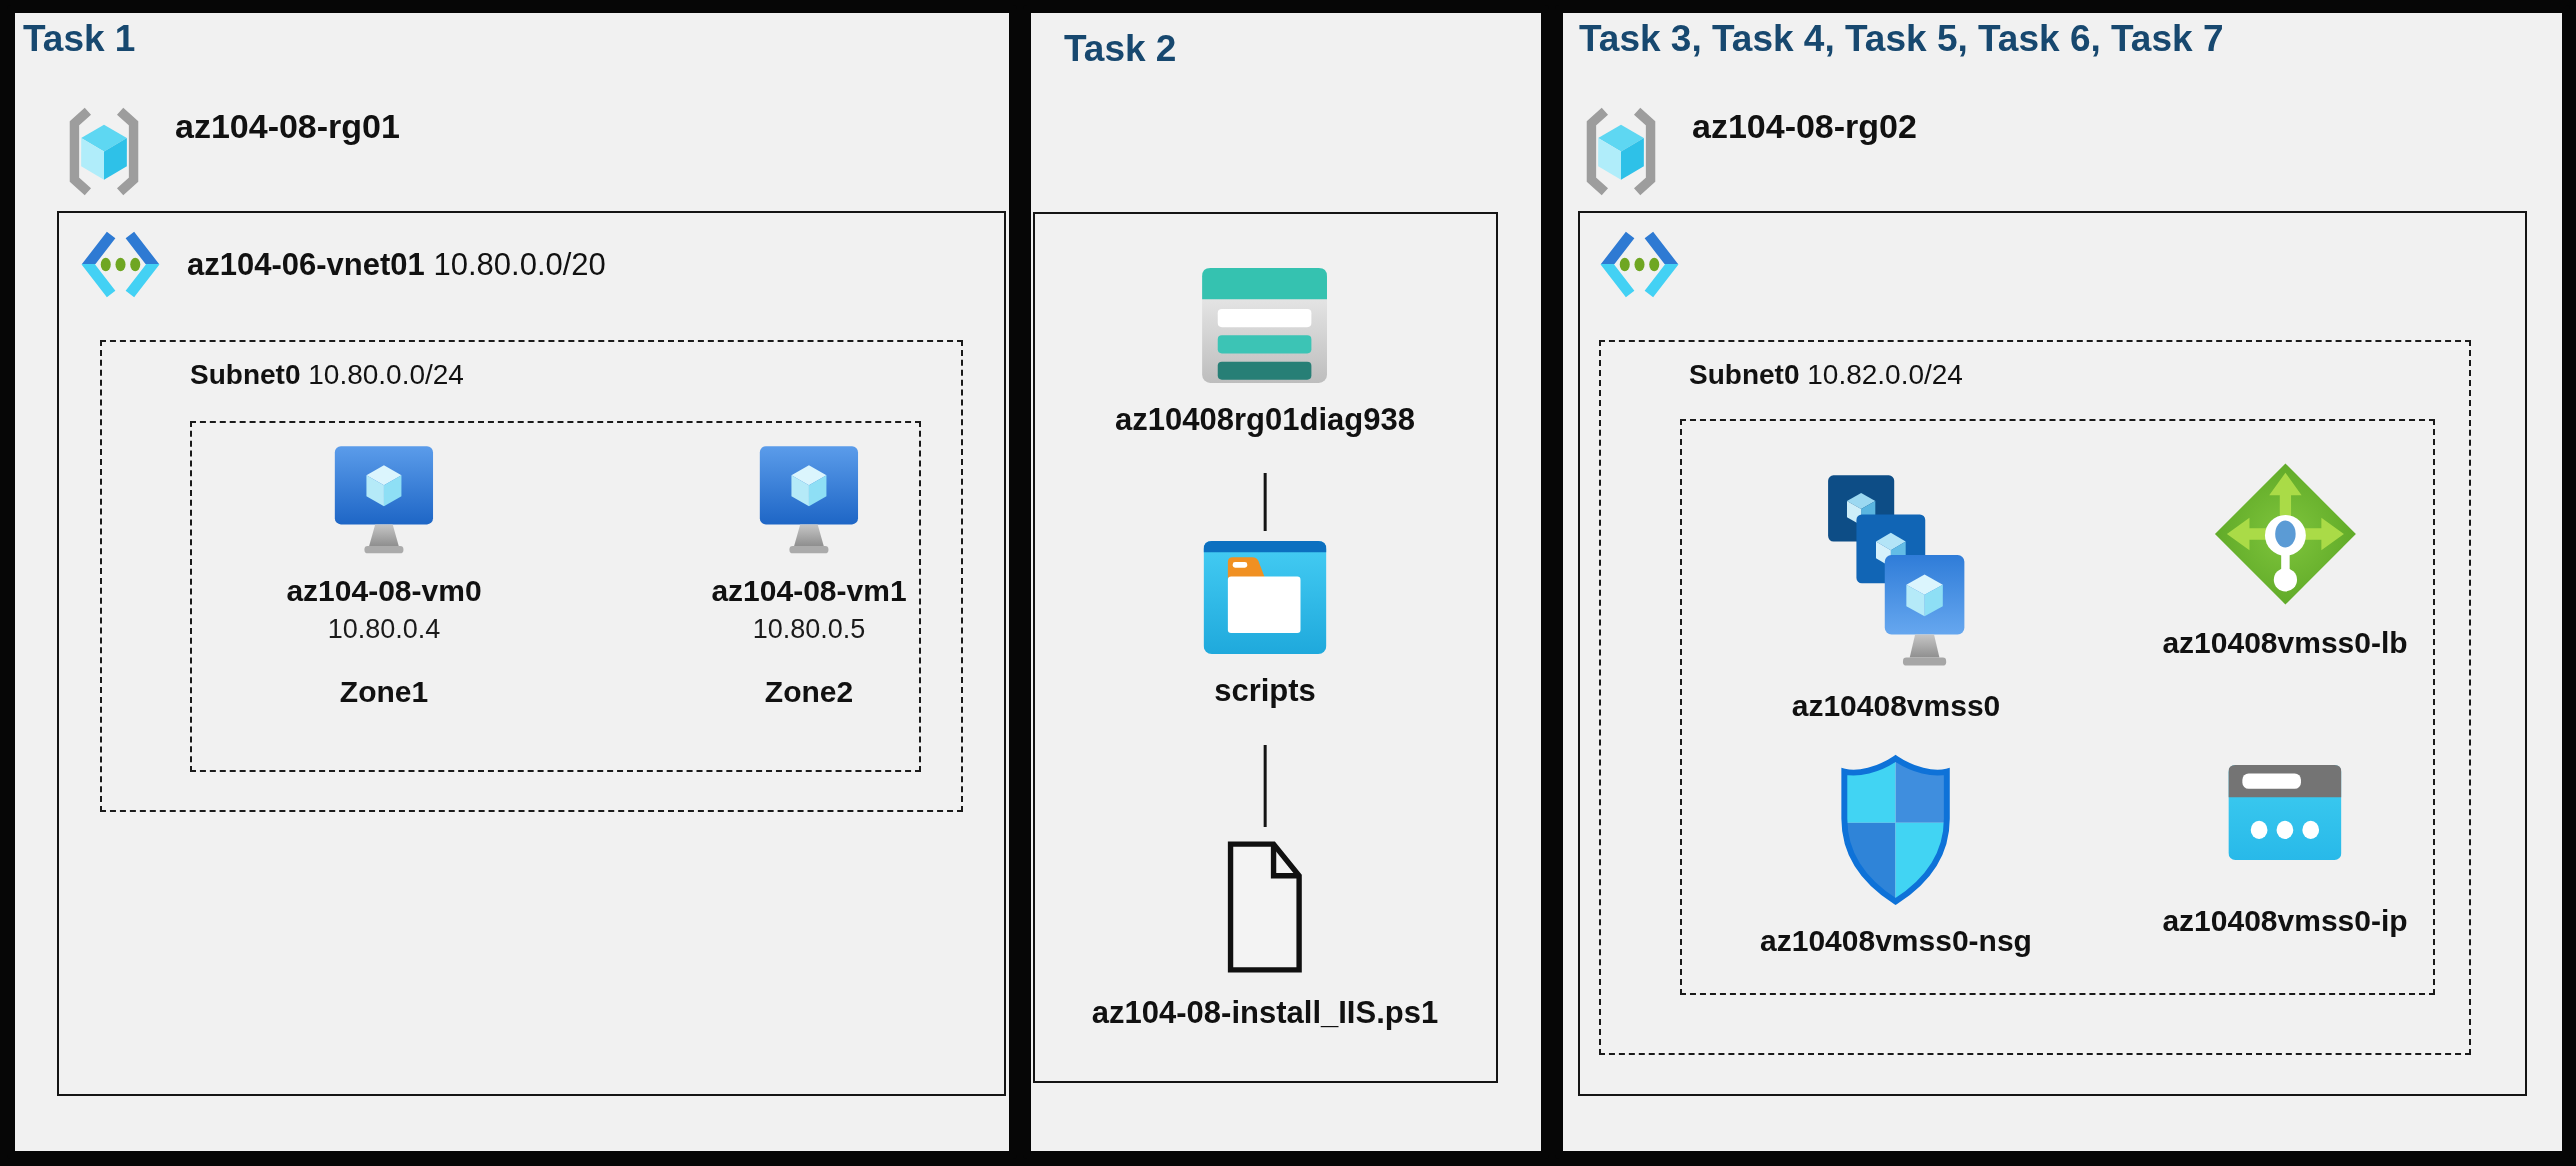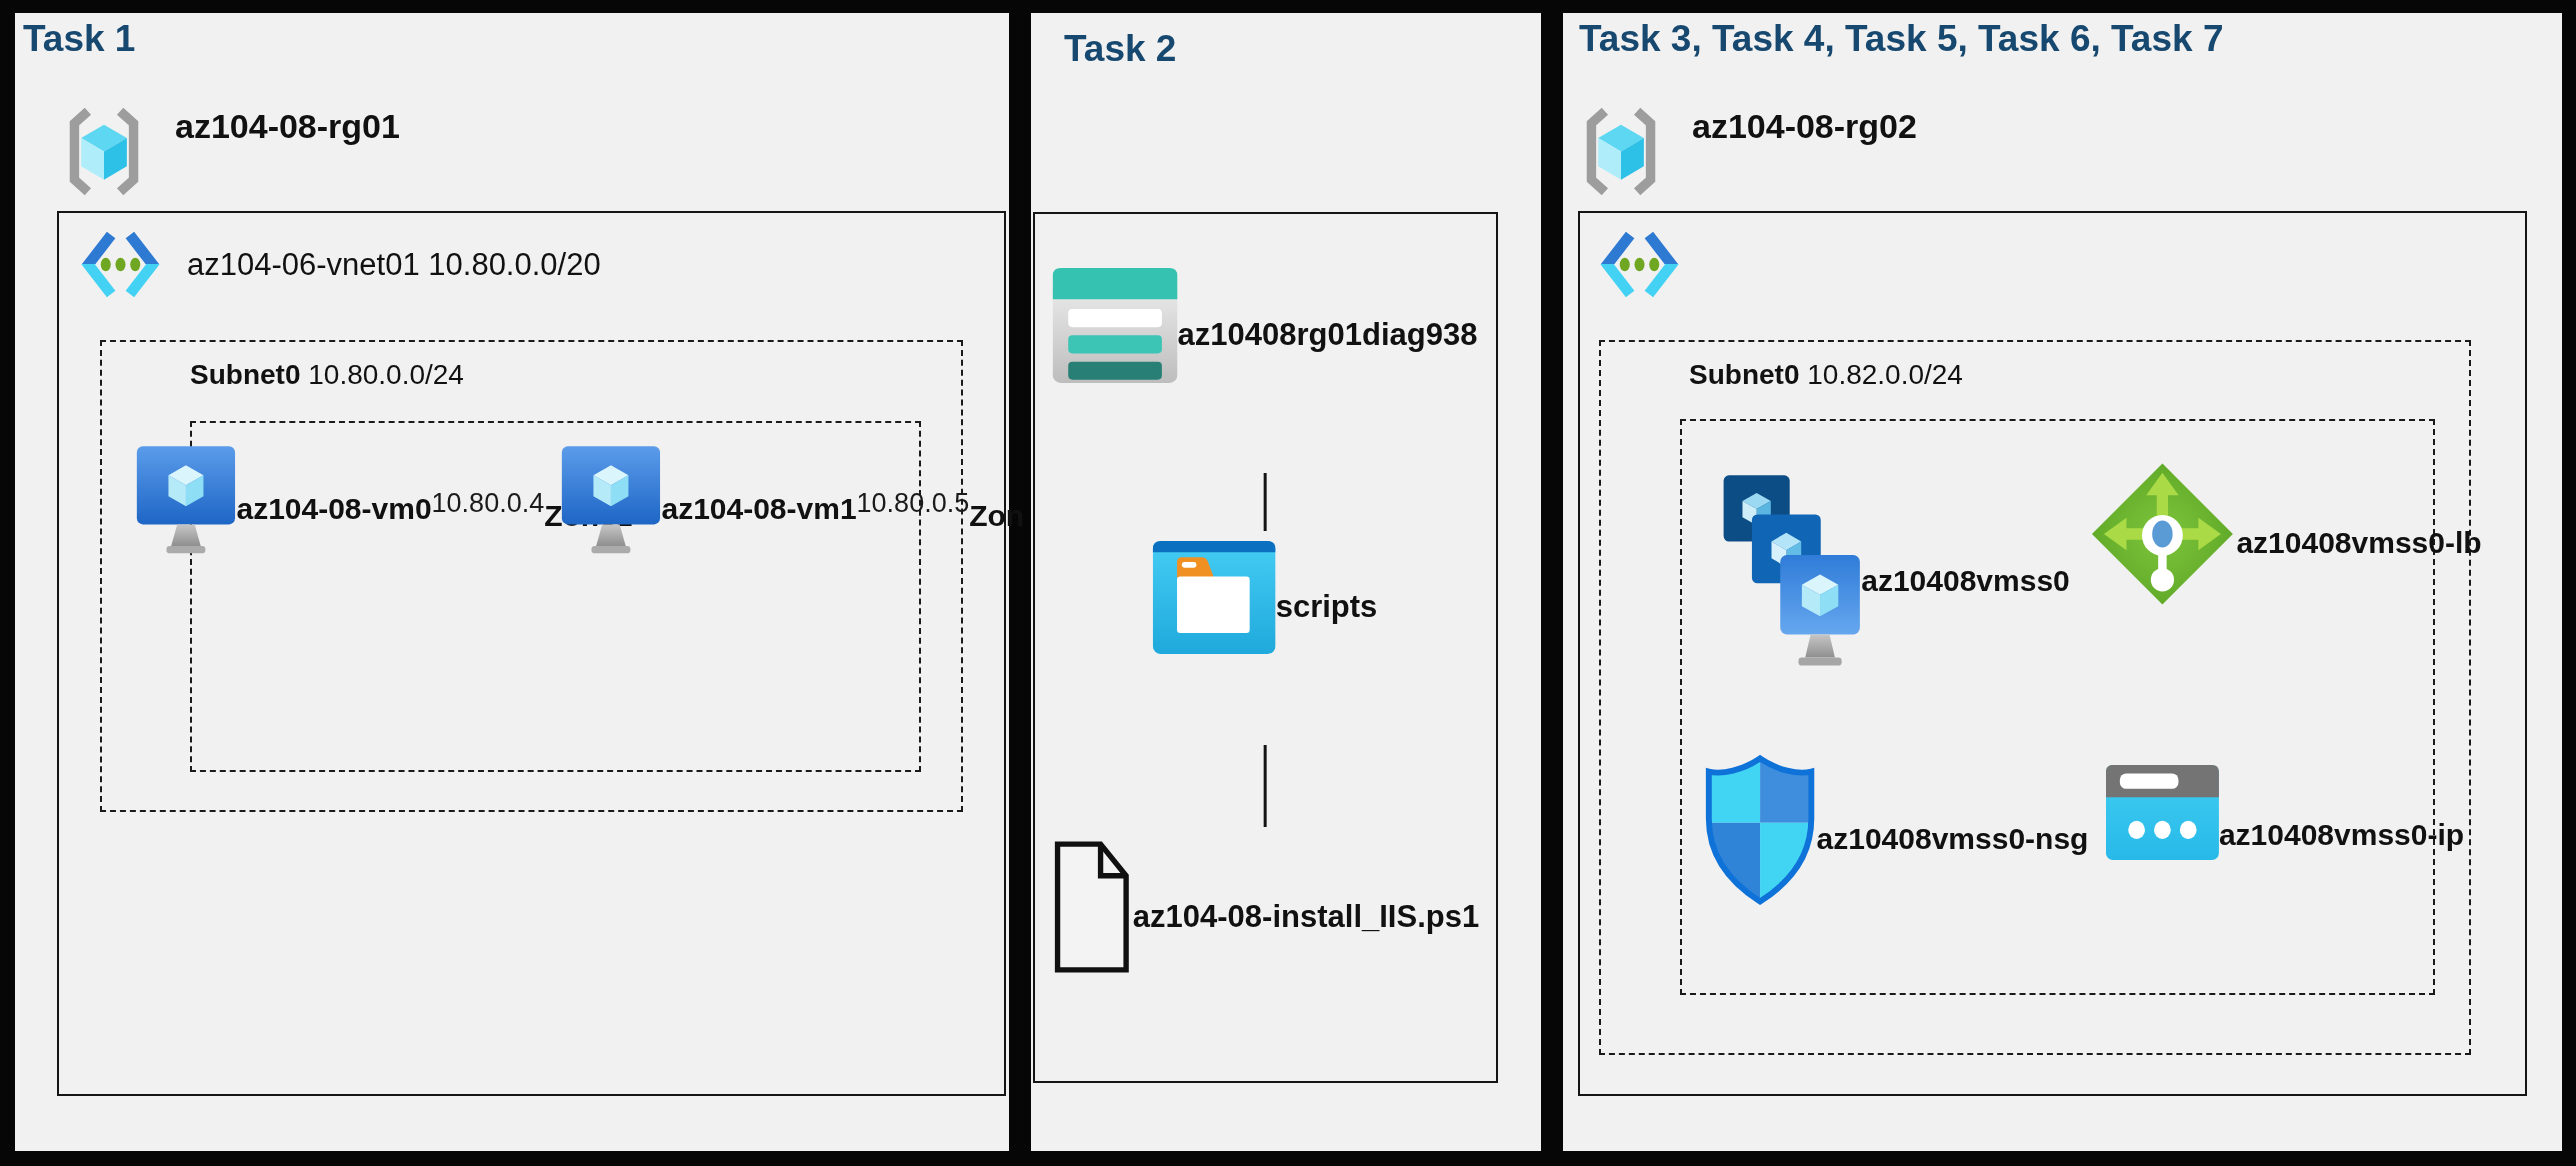--- a/index.html
+++ b/index.html
@@ -13,26 +13,26 @@
   .task-title { position:absolute; font-size:37px; font-weight:700; color:#17486f; white-space:nowrap; }
 
   .rg-row { position:absolute; display:flex; align-items:flex-start; gap:28px; height:89px; }
   .rg-label { font-size:34px; font-weight:700; color:#111; white-space:nowrap; }
 
   .solid-box  { position:absolute; border:2px solid #151515; }
   .dashed-box { position:absolute; border:2px dashed #1a1a1a; }
 
   .vnet-row { position:absolute; display:flex; align-items:center; gap:26px; }
   .net-label { font-size:31px; color:#111; white-space:nowrap; }
-  .net-label b { font-weight:400; }
+  .net-label b { font-weight:700; }
 
   .subnet-label { position:absolute; font-size:28px; color:#111; white-space:nowrap; }
   .subnet-label b { font-weight:700; }
 
-  .col { position:absolute; display:flex; flex-direction:row; align-items:center; transform:translateX(-50%); }
+  .col { position:absolute; display:flex; flex-direction:column; align-items:center; transform:translateX(-50%); }
   .res-name { font-size:30px; font-weight:700; color:#111; margin-top:17.5px; white-space:nowrap; }
   .res-ip   { font-size:27px; color:#1a1a1a; margin-top:6.7px; white-space:nowrap; }
   .res-zone { font-size:30px; font-weight:700; color:#111; margin-top:30px; white-space:nowrap; }
   .p2-name  { font-size:31px; font-weight:700; color:#111; margin-top:19px; white-space:nowrap; }
 
   .connector { position:absolute; width:2.7px; background:#141414; transform:translateX(-50%); }
   .hidden-defs { position:absolute; width:0; height:0; }
 </style>
 </head>
 <body>

